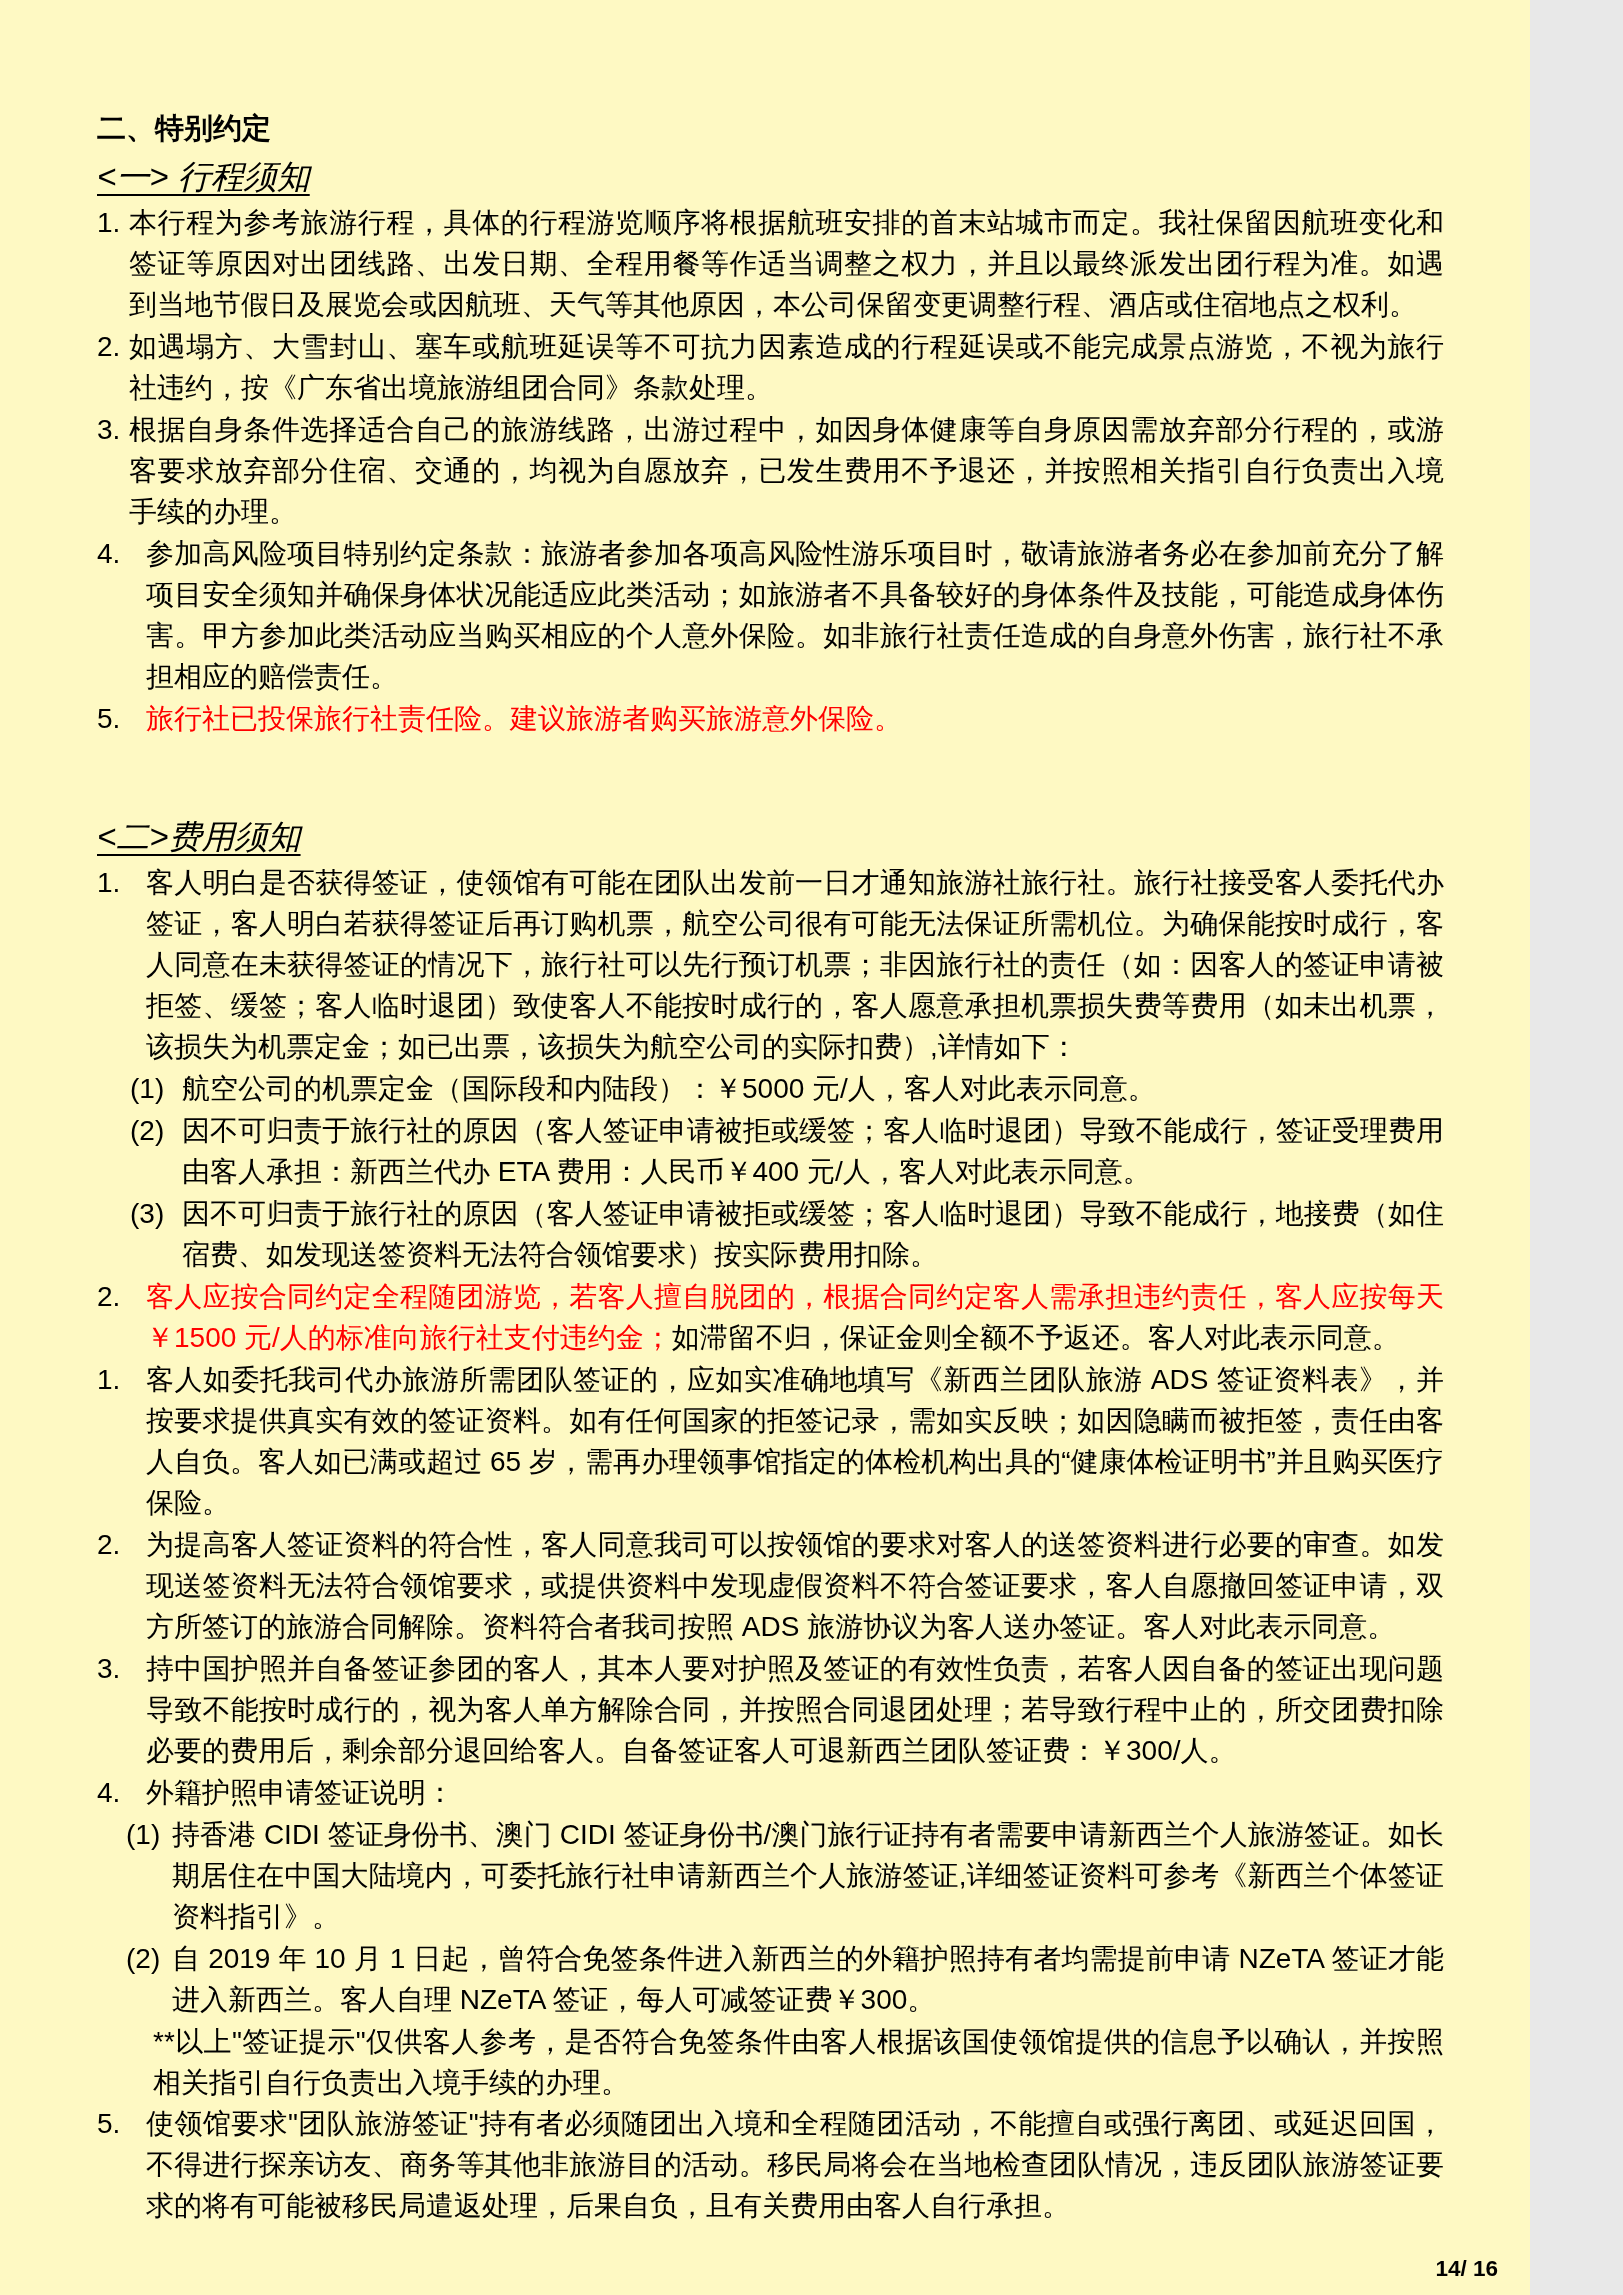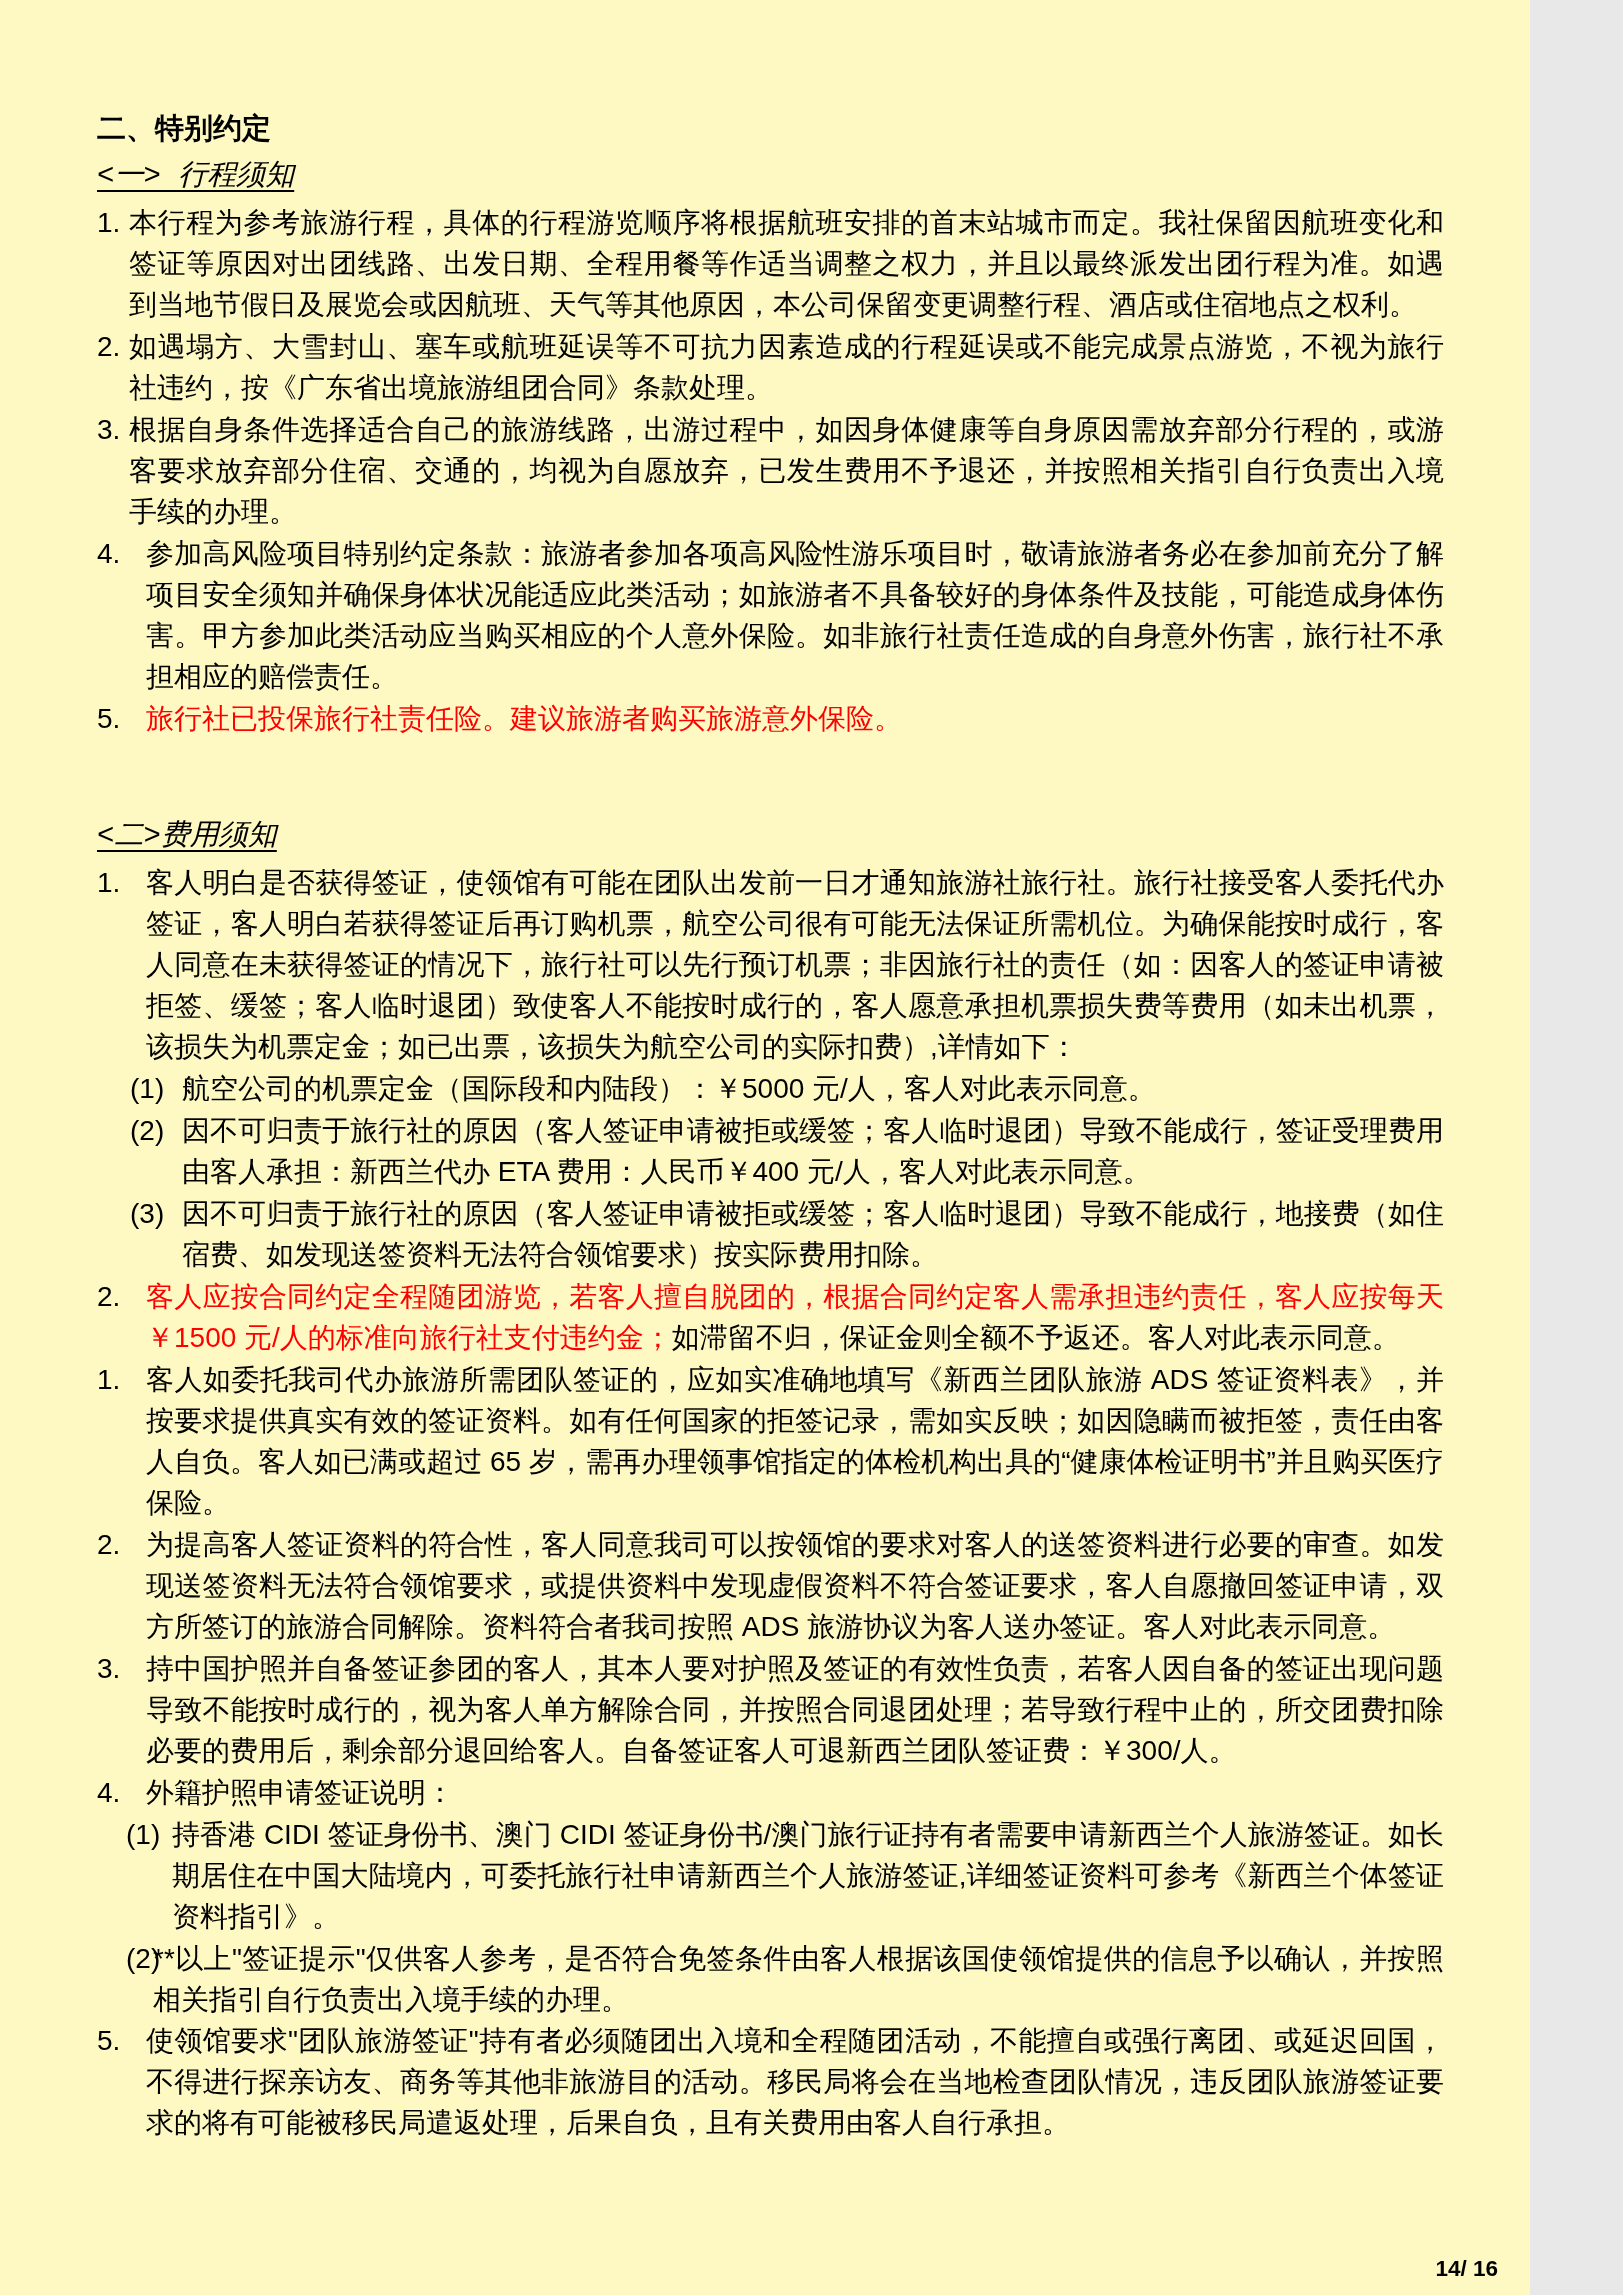--- a/index.html
+++ b/index.html
@@ -15,23 +15,22 @@
     box-sizing: border-box;
     padding: 108px 86px 0 97px;
     overflow: hidden;
   }
   .doc-title {
     font-weight: bold;
     font-size: 29px;
     margin: 0 0 7.2px 0;
   }
   .sec-heading {
-    font-size: 29px;
+    font-size: 33px;
     margin: 0 0 5.1px 0;
-    font-family: Liberation Mono, monospace;
   }
   .sec-heading.deco {
     font-style: italic;
     text-decoration: underline;
     text-decoration-thickness: 2px;
     text-underline-offset: 6.1px;
   }
   .gap-top { margin-top: 77px; }
   .item {
     position: relative;
@@ -148,20 +147,21 @@
   <div class="item pad-b">
     <span class="num">4.</span>
     <span>外籍护照申请签证说明：</span>
   </div>
   <div class="sub sub-tight">
     <span class="num">(1)</span>
     <span>持香港 CIDI 签证身份书、澳门 CIDI 签证身份书/澳门旅行证持有者需要申请新西兰个人旅游签证。如长期居住在中国大陆境内，可委托旅行社申请新西兰个人旅游签证,详细签证资料可参考《新西兰个体签证资料指引》。</span>
   </div>
   <div class="sub sub-tight">
     <span class="num">(2)</span>
+    <span>自 2019 年 10 月 1 日起，曾符合免签条件进入新西兰的外籍护照持有者均需提前申请 NZeTA 签证才能进入新西兰。客人自理 NZeTA 签证，每人可减签证费￥300。</span>
   </div>
   <div class="note-line">**以上"签证提示"仅供客人参考，是否符合免签条件由客人根据该国使领馆提供的信息予以确认，并按照相关指引自行负责出入境手续的办理。</div>
   <div class="item pad-b">
     <span class="num">5.</span>
     <span>使领馆要求"团队旅游签证"持有者必须随团出入境和全程随团活动，不能擅自或强行离团、或延迟回国，不得进行探亲访友、商务等其他非旅游目的活动。移民局将会在当地检查团队情况，违反团队旅游签证要求的将有可能被移民局遣返处理，后果自负，且有关费用由客人自行承担。</span>
   </div>
 
   <div class="page-footer">14/ 16</div>
 
 </div>

